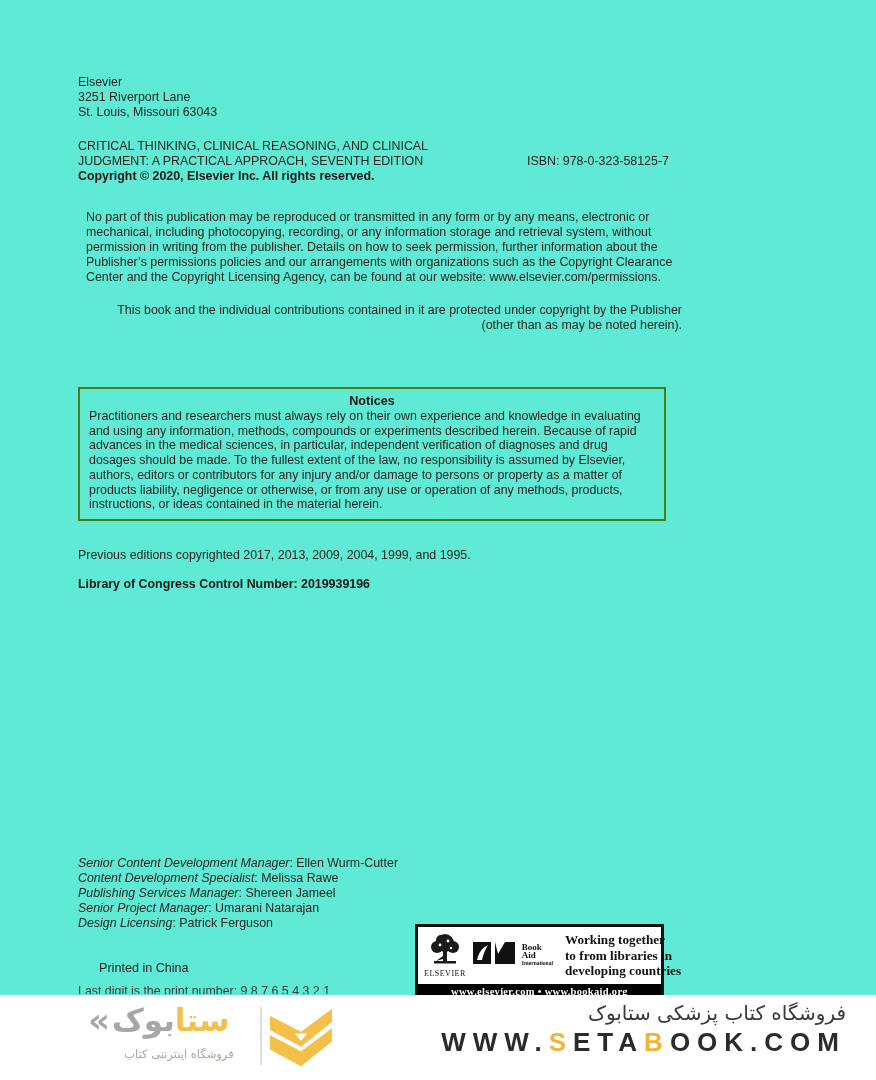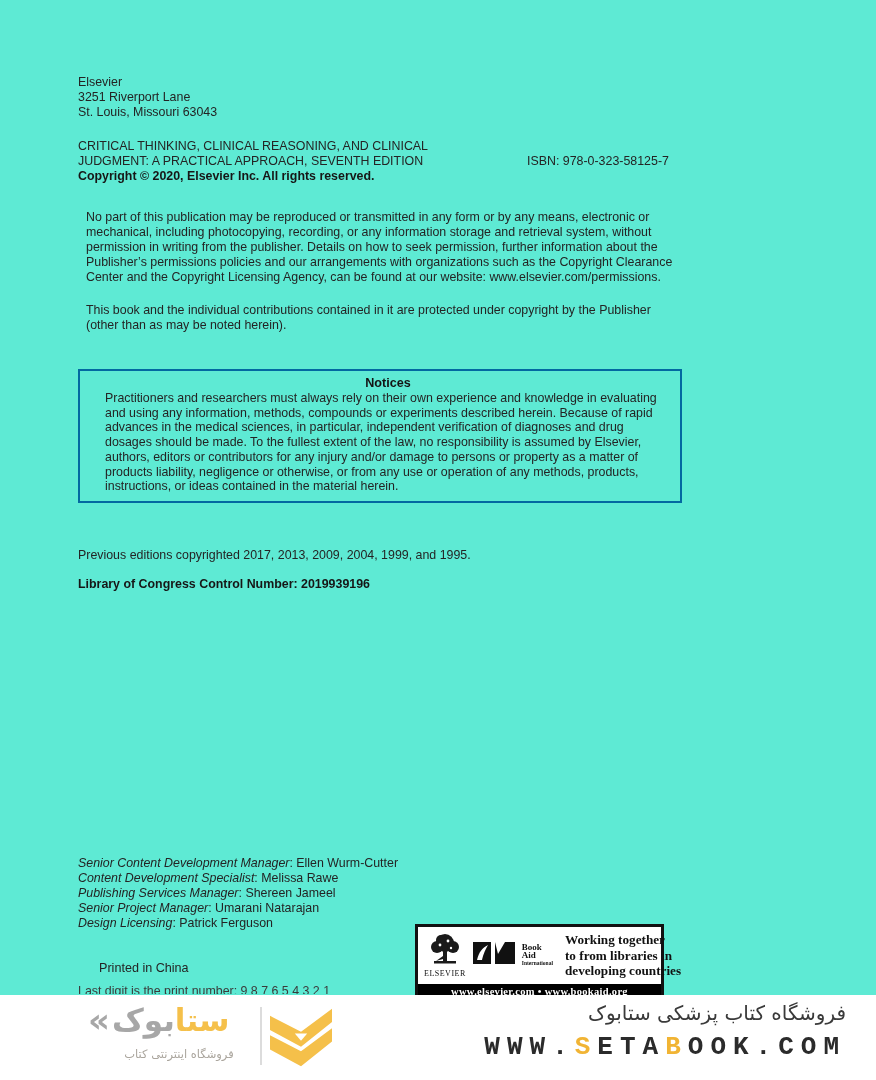--- a/index.html
+++ b/index.html
@@ -9,23 +9,23 @@
   .bold{font-weight:bold;color:#161616;}
   .body-txt{font-size:12.4px;line-height:15px;}
 
   .address{left:78px;top:75px;}
   .title-block{left:78px;top:139px;}
   .title-block div{font-size:12.4px;line-height:15.2px;}
   .isbn{left:527px;top:154px;font-size:12.4px;}
 
   .para{left:78px;width:596px;font-size:12.4px;line-height:14.9px;margin:8px;}
   .para-rights{top:202px;}
-  .para-protection{top:295px;}
+  .para-protection{top:295px;text-align:right;}
 
-  .notices{left:78px;top:369px;width:566px;border:2px solid #0369a1;padding:5px 9px 7px 25px;}
+  .notices{left:78px;top:387px;width:566px;border:2px solid #4d7c0f;padding:5px 9px 7px 9px;}
   .notices-title{text-align:center;font-weight:bold;color:#141414;font-size:12.6px;line-height:15px;}
   .notices-body{font-size:12.4px;line-height:14.7px;}
 
   .prev-editions{left:78px;top:548px;font-size:12.4px;}
   .lccn{left:78px;top:577px;font-size:12.4px;}
 
   .credits{left:78px;top:856px;font-size:12.4px;line-height:15px;}
   .credit-role{font-style:italic;}
   .credit-sep{white-space:pre;}
   .printed{left:78px;top:961px;font-size:12.6px;margin-left:21px;}
@@ -49,22 +49,22 @@
                font-family:"DejaVu Sans",sans-serif;font-weight:bold;font-size:31px;line-height:34px;}
   .sb-chev{color:#a7a7a7;font-size:34px;margin-right:2px;}
   .sb-gray{color:#a7a7a7;}
   .sb-yellow{color:#f5c04a;}
   .sb-tagline{position:absolute;left:104px;top:52px;width:150px;text-align:center;
               font-family:"DejaVu Sans",sans-serif;font-size:11.5px;color:#aba69e;}
   .sb-divider{position:absolute;left:260px;top:12px;width:2px;height:58px;background:#dcdcdc;}
   .sb-emblem{position:absolute;left:270px;top:12px;}
   .sb-right{position:absolute;right:30px;top:4px;text-align:right;}
   .sb-fa{font-family:"DejaVu Sans",sans-serif;font-size:20px;color:#3a3a3a;line-height:28px;}
-  .sb-url{font-family:Liberation Mono, monospace;font-weight:bold;font-size:26px;
-          letter-spacing:7px;color:#2b2b2b;margin-top:5px;white-space:nowrap;}
+  .sb-url{font-family:Liberation Sans, sans-serif;font-weight:bold;font-size:26px;
+          letter-spacing:7px;color:#2b2b2b;white-space:nowrap;}
   .sb-url .yl{color:#f1b434;}
 </style>
 </head>
 <body>
 
 <div class="page">
 
   <div class="abs address body-txt">
     <div>Elsevier</div>
     <div>3251 Riverport Lane</div>

